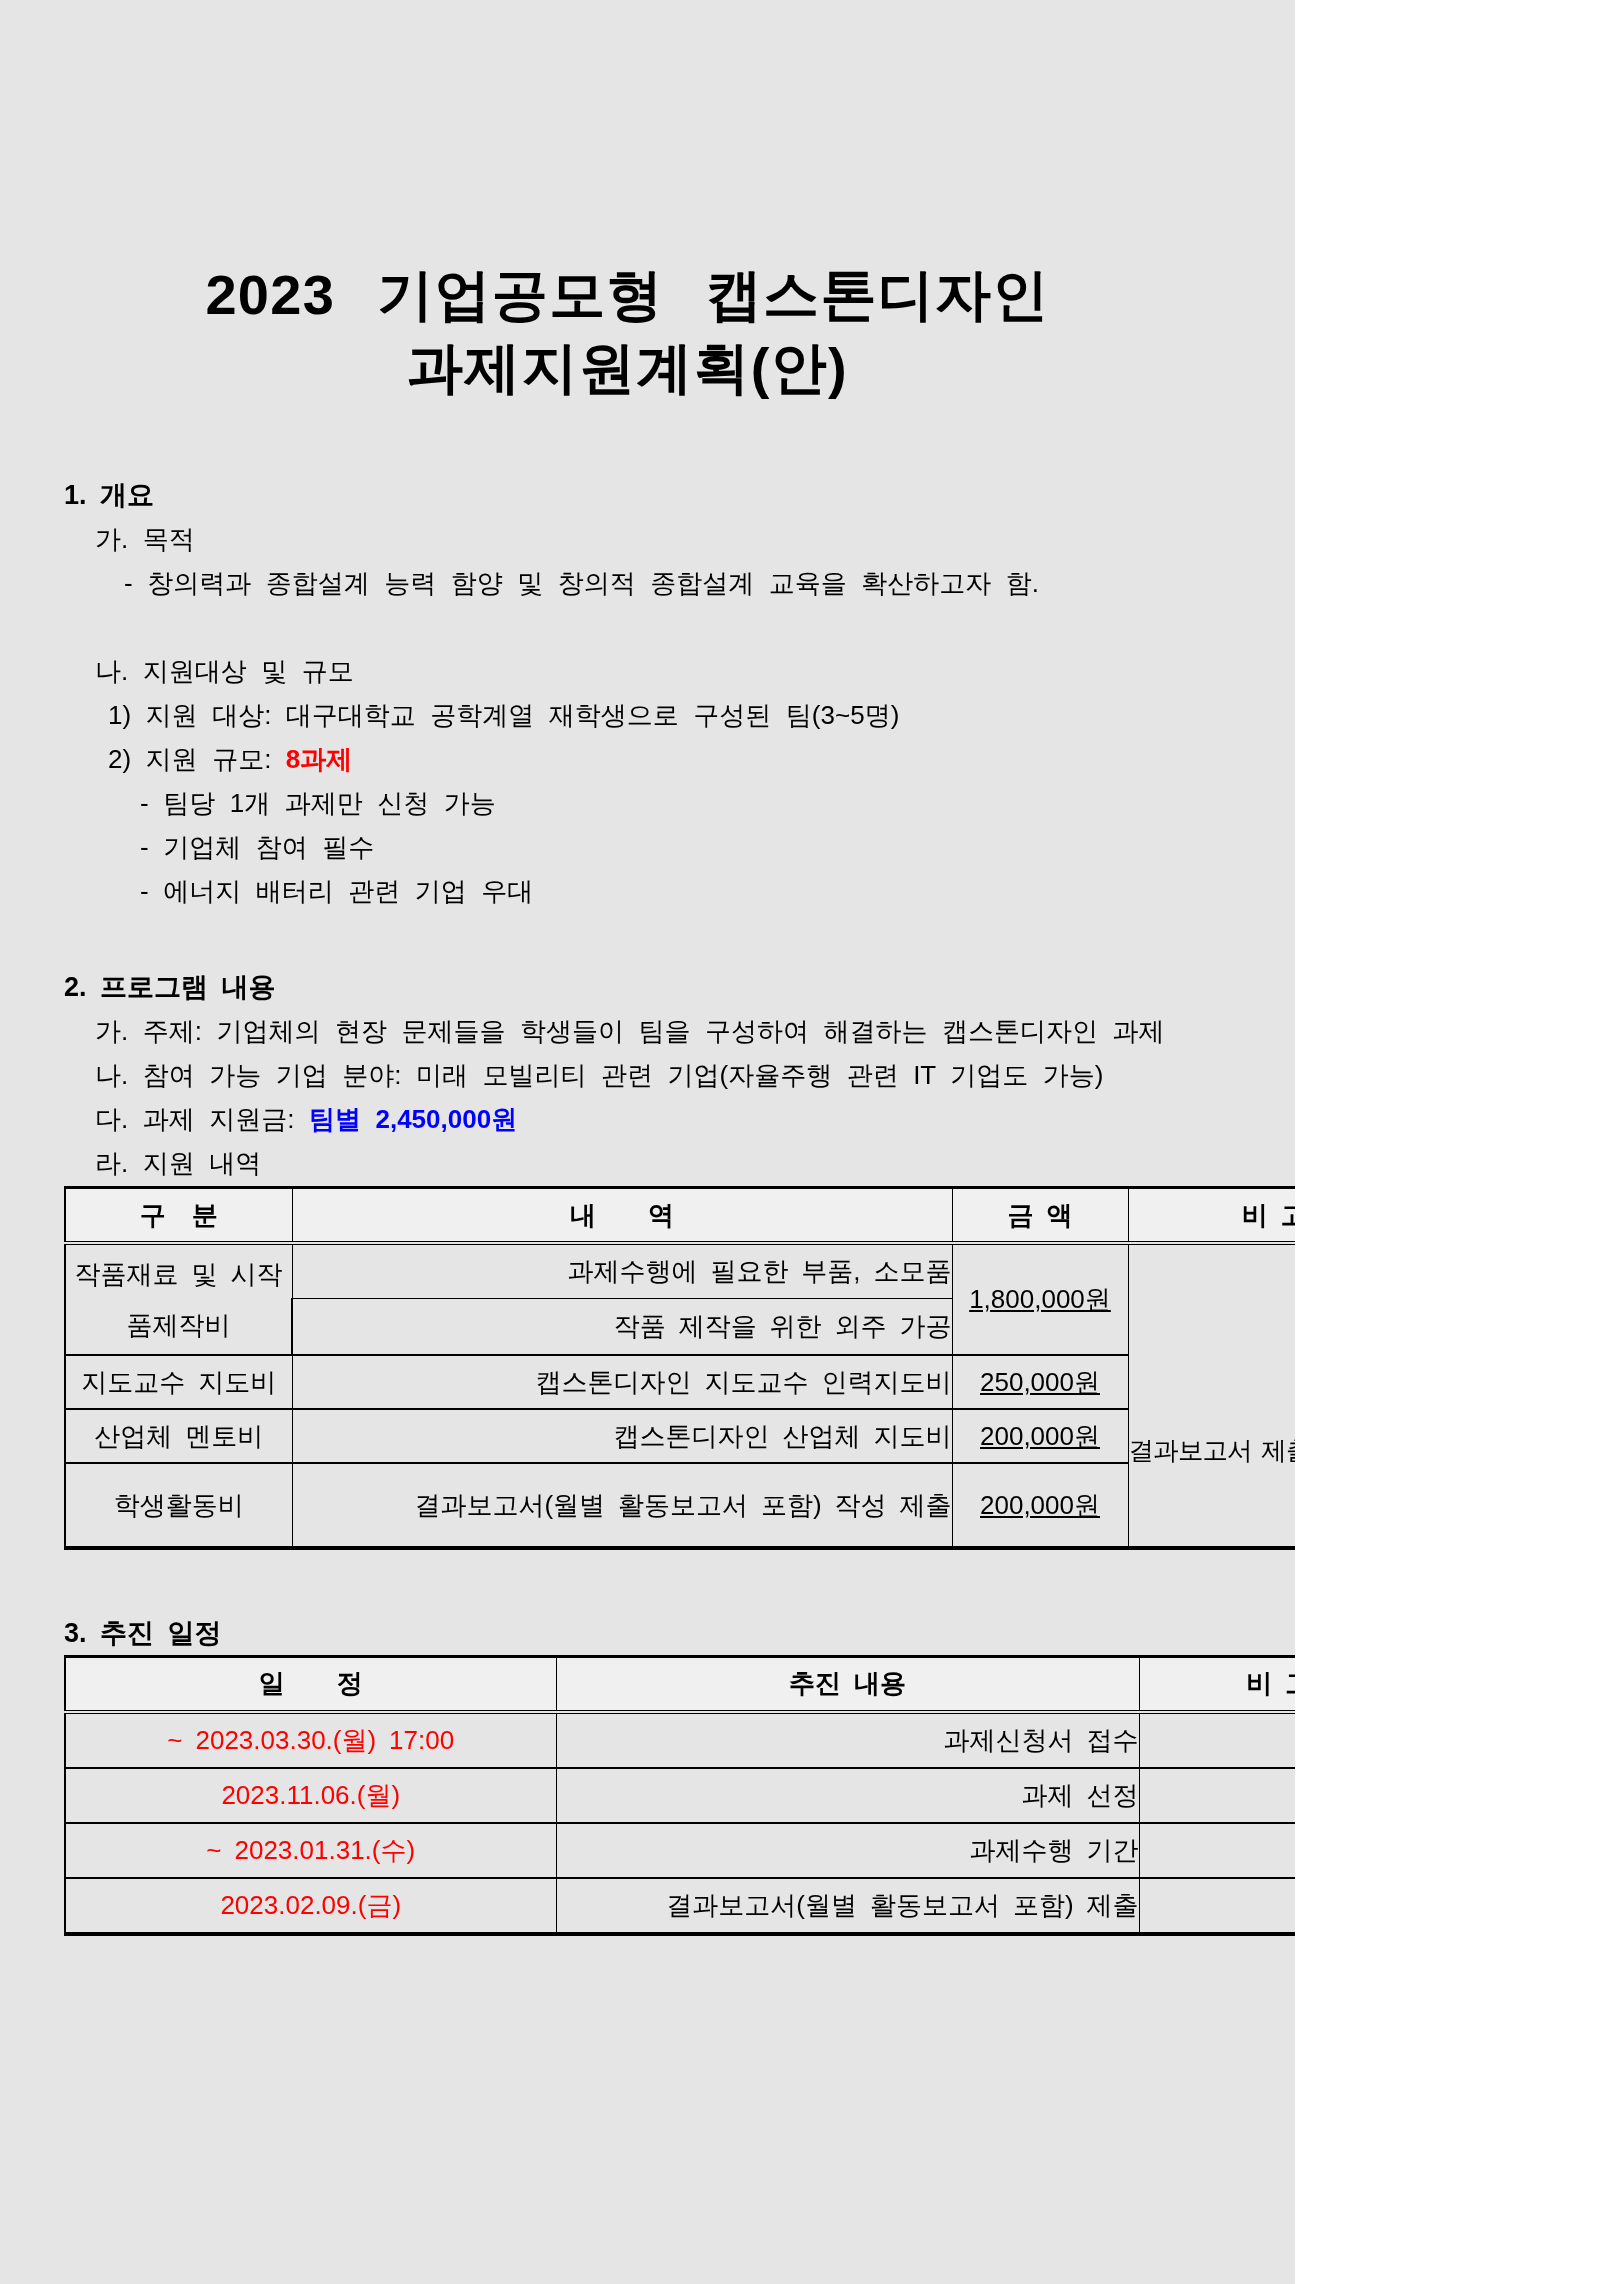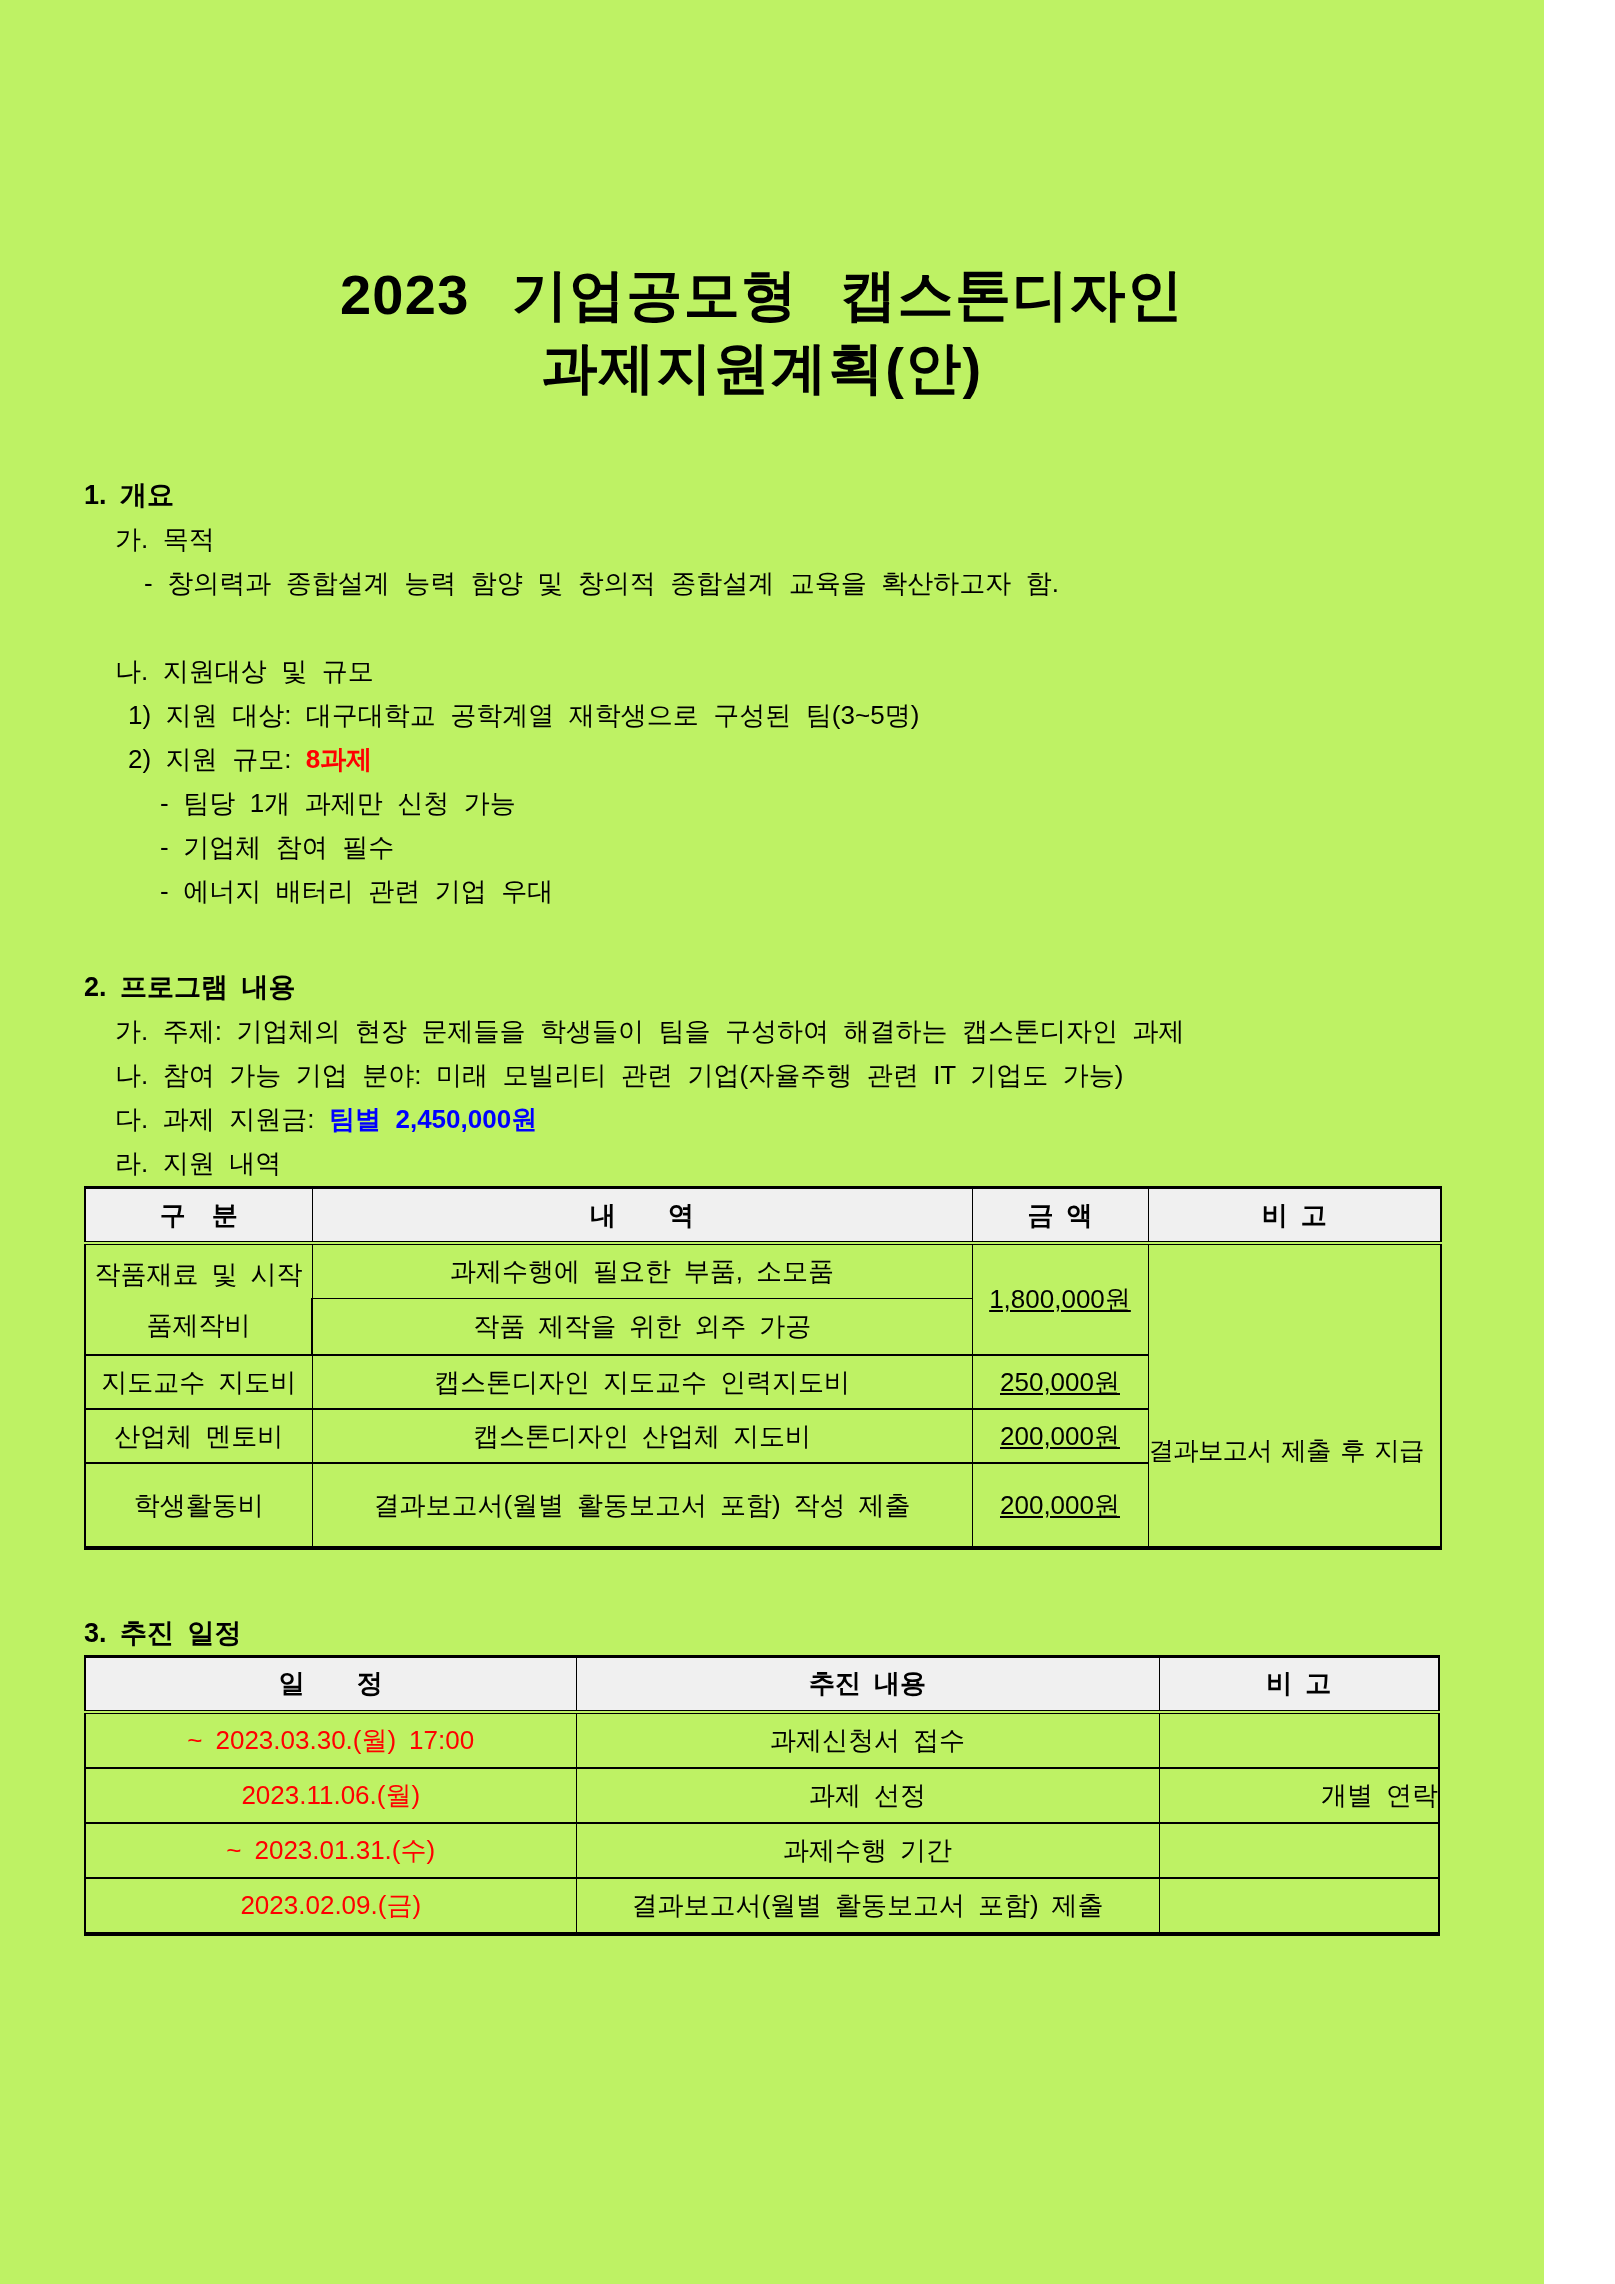--- a/index.html
+++ b/index.html
@@ -2,27 +2,27 @@
 <html style="--accent-red: #ff0000; --accent-blue: #0000ff; --header-bg: #f0f0f0;font-size:10.4px"><head>
 <meta charset="utf-8">
 <style>
   html, body {
     margin: 0;
     padding: 0;
     background: #ffffff;
   }
   .page {
     position: relative;
-    width: 1544px;
+    width: 1295px;
     height: 2284px;
     box-sizing: border-box;
-    background: #bef264;
+    background: #e5e5e5;
     color: #000000;
     font-family: "Liberation Sans", sans-serif;
-    padding: 258px 104px 0 84px;
+    padding: 258px 104px 0 64px;
     overflow: hidden;
   }
   
   .doc-title {
     text-align: center;
     font-size: 56px;
     font-weight: bold;
     line-height: 73px;
     letter-spacing: 1.3px;
     word-spacing: 0.45em;
@@ -79,21 +79,21 @@
     white-space: pre;
   }
   .t1 .c1 { width: 227px; }
   .t1 .c2 { width: 660px; }
   .t1 .c3 { width: 176px; }
   .t1 .c4 { width: 293px; }
   .t2 .c1 { width: 491px; }
   .t2 .c2 { width: 583px; }
   .t2 .c3 { width: 280px; }
   .cell-cat  { text-align: center; line-height: 51px; height: 52px; }
-  .cell-det  { text-align: center; padding-left: 17px; height: 52px; }
+  .cell-det  { text-align: right; padding-left: 17px; height: 52px; }
   .cell-amt  { text-align: center; height: 52px; text-decoration: underline; }
   .row-sub1 td { height: 53px; }
   .row-sub2 td { height: 55px; }
   .row-student td { height: 82px; }
   .top3 { border-top: 2px solid #000; }
   .thin-top { border-top: 1.3px solid #000; }
   .note-empty { border-bottom: none; }
   .note-merged {
     border-top: none;
     text-align: left;

